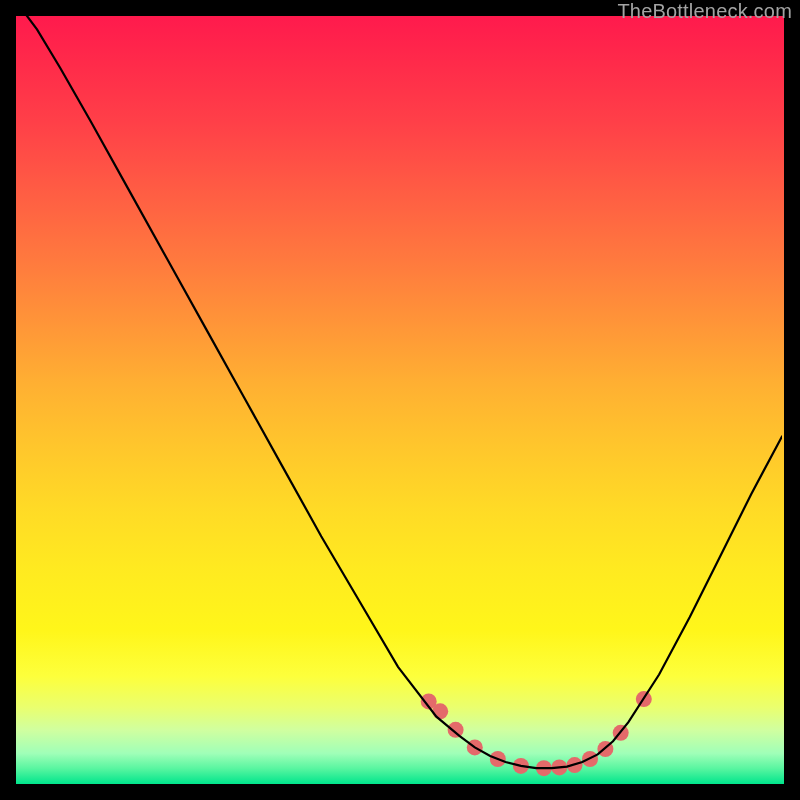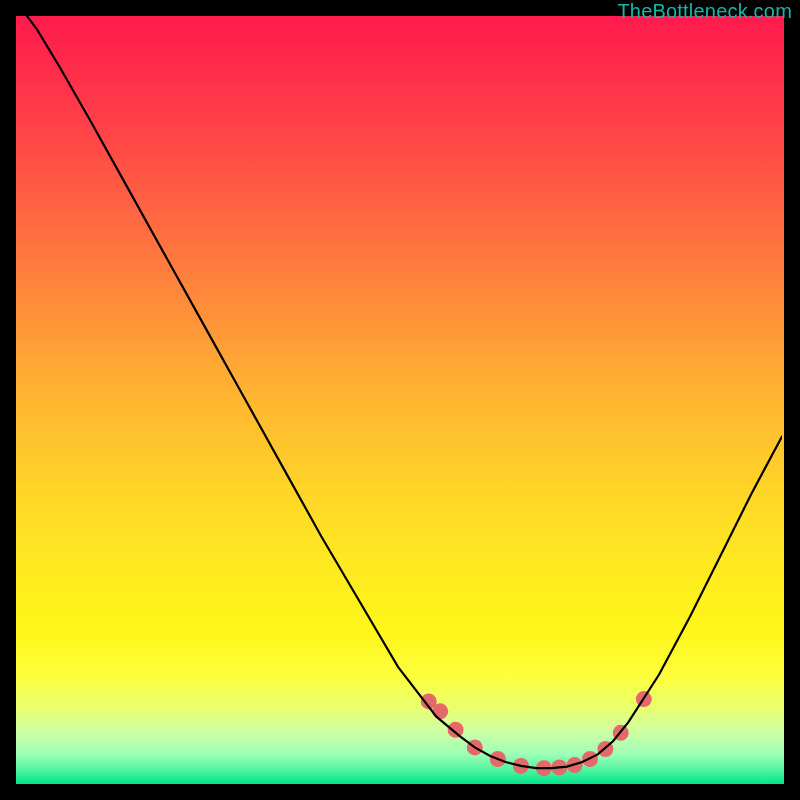--- a/index.html
+++ b/index.html
@@ -42,21 +42,21 @@
       #d0ffa0 93%,
       #a0ffb8 96%,
       #58f5a0 98%,
       #00e58c 100%
     );
   }
   .watermark {
     position: absolute;
     top: 0px;
     right: 8px;
-    color: #14b8a6;
+    color: #a3a3a3;
     font-size: 20px;
     font-weight: 500;
     letter-spacing: 0.2px;
     z-index: 20;
     user-select: none;
   }
   svg.curve {
     position: absolute;
     left: 0;
     top: 0;

